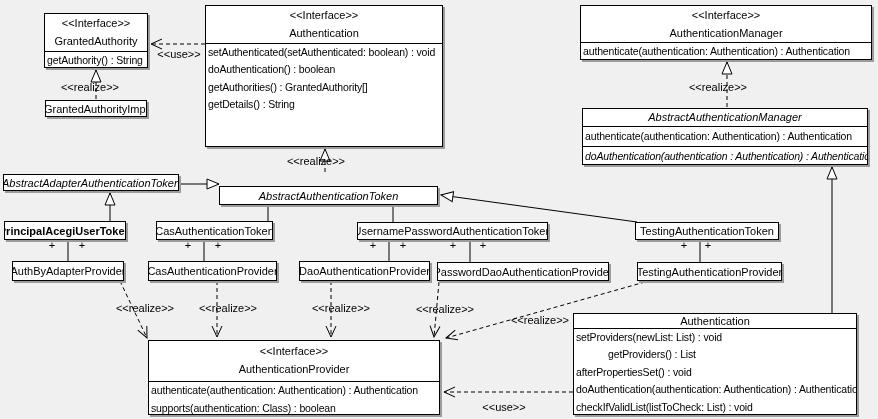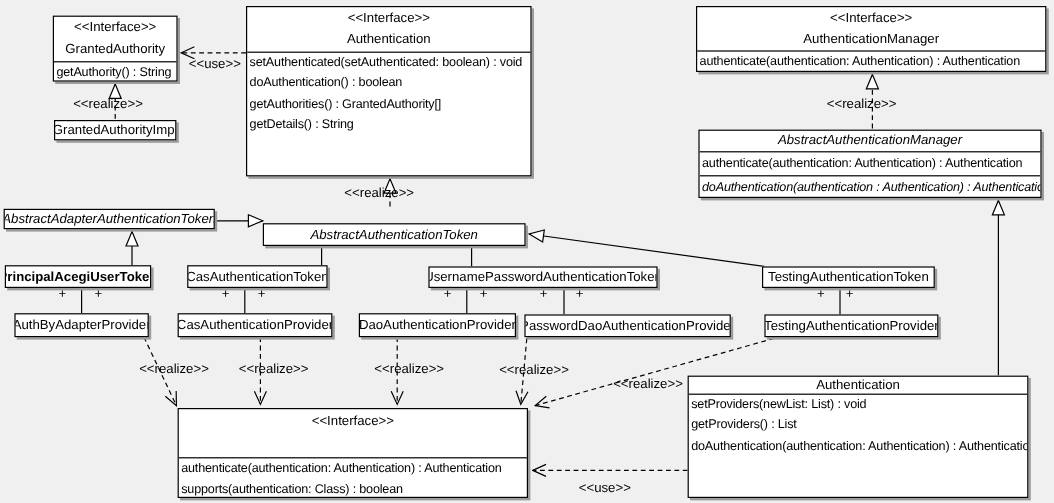--- a/index.html
+++ b/index.html
@@ -152,35 +152,38 @@
   <div class="uml-box namebox" style="left:437px;top:262px;width:172px;height:19px;">
     <span>PasswordDaoAuthenticationProvider</span>
   </div>
   <div class="uml-box namebox" style="left:637px;top:262px;width:145px;height:19px;">
     <span>TestingAuthenticationProvider</span>
   </div>
 
   <div class="uml-box" style="left:148px;top:340px;width:292px;height:75px;">
     <div class="uml-title" style="height:39px;padding-top:1px;">
       <div class="line">&lt;&lt;Interface&gt;&gt;</div>
+      <div class="line">AuthenticationProvider</div>
     </div>
     <div class="uml-methods">
       <div class="m" style="line-height:17.5px;height:17.5px;">authenticate(authentication: Authentication) : Authentication</div>
       <div class="m" style="line-height:17.5px;height:17.5px;">supports(authentication: Class) : boolean</div>
     </div>
   </div>
 
   <div class="uml-box" style="left:573px;top:313px;width:284px;height:102px;">
     <div class="uml-title oneline" style="height:14px;">
       <div class="line" style="line-height:14px;">Authentication</div>
     </div>
     <div class="uml-methods">
       <div class="m" style="line-height:17.4px;height:17.4px;">setProviders(newList: List) : void</div>
-      <div class="m" style="line-height:17.4px;height:17.4px;">getProviders() : List</div>
+      <div class="m" style="line-height:17.4px;height:17.4px;margin-left:32px;">getProviders() : List</div>
+      <div class="m" style="line-height:17.4px;height:17.4px;">afterPropertiesSet() : void</div>
       <div class="m" style="line-height:17.4px;height:17.4px;">doAuthentication(authentication: Authentication) : Authentication</div>
+      <div class="m" style="line-height:17.4px;height:17.4px;">checkIfValidList(listToCheck: List) : void</div>
     </div>
   </div>
 
   <div class="edge-label" style="left:179px;top:48px;">&lt;&lt;use&gt;&gt;</div>
   <div class="edge-label" style="left:90px;top:81px;">&lt;&lt;realize&gt;&gt;</div>
   <div class="edge-label" style="left:316px;top:155px;">&lt;&lt;realize&gt;&gt;</div>
   <div class="edge-label" style="left:718px;top:81px;">&lt;&lt;realize&gt;&gt;</div>
   <div class="edge-label" style="left:145px;top:302px;">&lt;&lt;realize&gt;&gt;</div>
   <div class="edge-label" style="left:228px;top:302px;">&lt;&lt;realize&gt;&gt;</div>
   <div class="edge-label" style="left:341px;top:302px;">&lt;&lt;realize&gt;&gt;</div>

